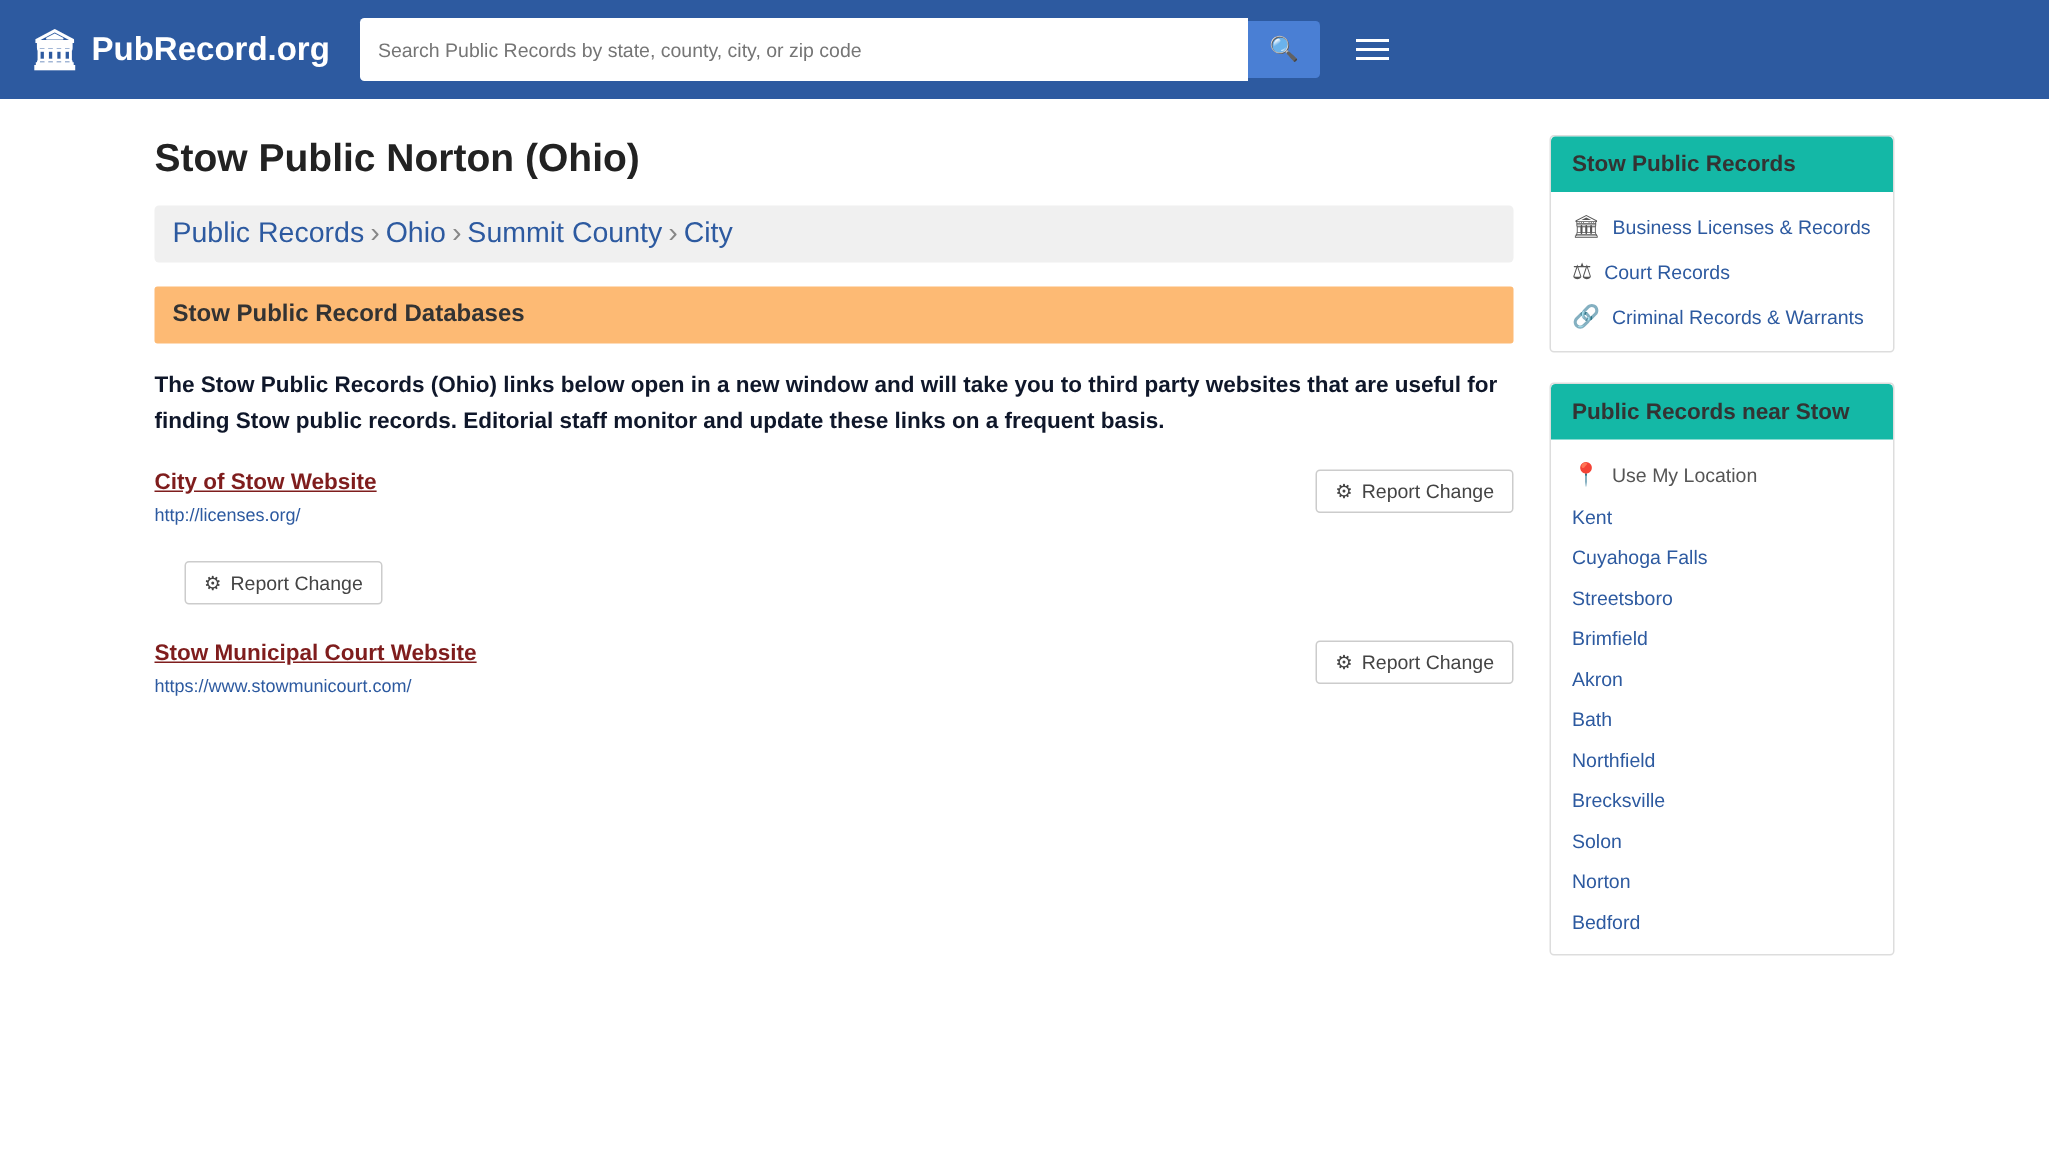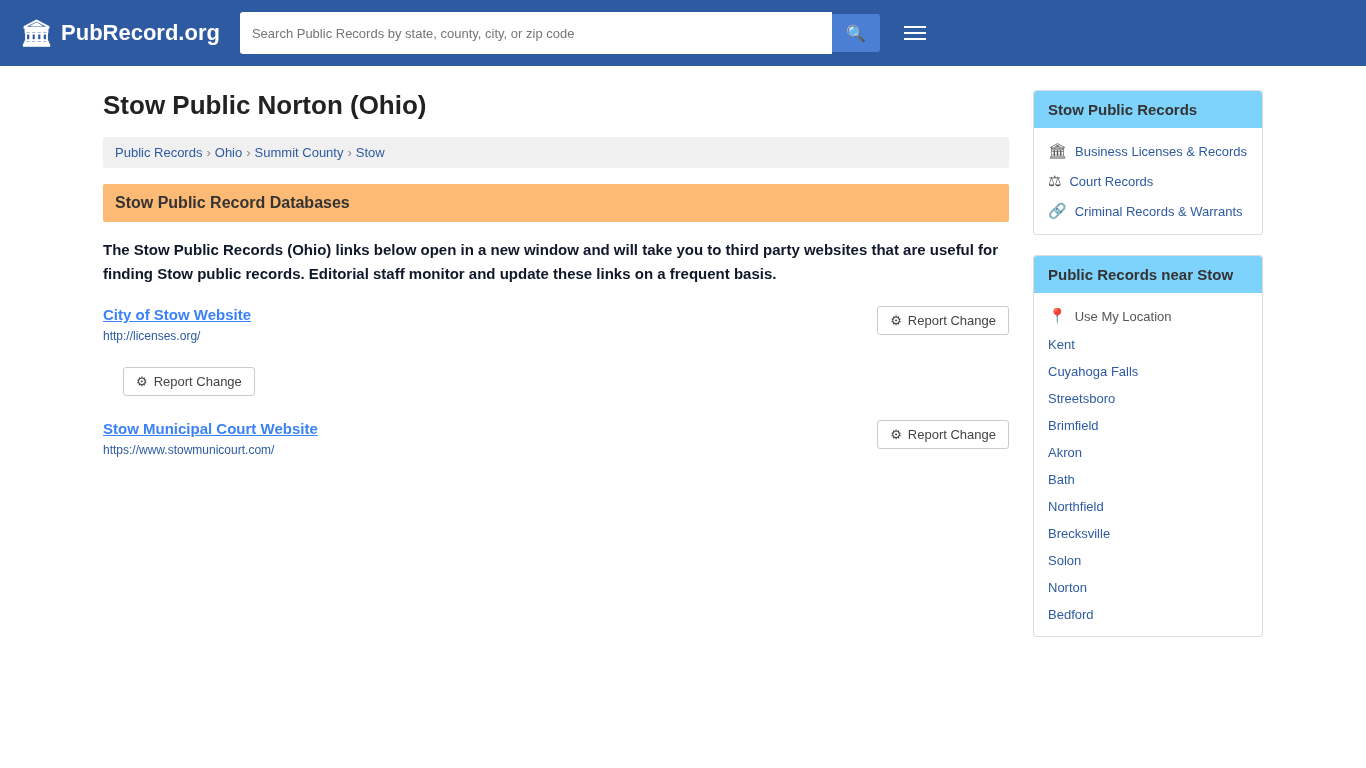--- a/index.html
+++ b/index.html
@@ -94,21 +94,21 @@
       font-weight: bold;
       color: #222;
       margin-bottom: 16px;
     }
 
     
     .breadcrumb {
       background: #f0f0f0;
       padding: 8px 12px;
       border-radius: 3px;
-      font-size: 13px;
+      font-size: 19px;
       color: #555;
       margin-bottom: 16px;
       display: flex;
       align-items: center;
       gap: 4px;
       flex-wrap: wrap;
     }
     .breadcrumb a {
       color: #2d5aa0;
       text-decoration: none;
@@ -148,21 +148,21 @@
     .record-entry {
       margin-bottom: 24px;
       display: flex;
       justify-content: space-between;
       align-items: flex-start;
     }
     .record-info {}
     .record-title {
       font-size: 15px;
       font-weight: bold;
-      color: #3b82f6;
+      color: #7f1d1d;
       text-decoration: underline;
       cursor: pointer;
       display: block;
       margin-bottom: 4px;
     }
     .record-url {
       font-size: 12px;
       color: #2d5aa0;
       text-decoration: none;
     }
@@ -183,21 +183,21 @@
     }
 
     
     .sidebar-section {
       background: #fff;
       border: 1px solid #ddd;
       border-radius: 3px;
       margin-bottom: 20px;
     }
     .sidebar-title {
-      background: #7dd3fc;
+      background: #14b8a6;
       padding: 10px 14px;
       font-size: 15px;
       font-weight: bold;
       color: #333;
       border-radius: 3px 3px 0 0;
     }
     .sidebar-list {
       list-style: none;
       padding: 8px 0;
     }
@@ -247,21 +247,21 @@
 
     <h1 class="page-title">Stow Public Norton (Ohio)</h1>
 
     <nav class="breadcrumb">
       <a href="#">Public Records</a>
       <span class="sep">›</span>
       <a href="#">Ohio</a>
       <span class="sep">›</span>
       <a href="#">Summit County</a>
       <span class="sep">›</span>
-      <a href="#">Stow</a>
+      <a href="#">City</a>
     </nav>
 
 
     <div class="section-header">Stow Public Record Databases</div>
 
     <p class="db-description">The Stow Public Records (Ohio) links below open in a new window and will take you to third party websites that are useful for finding Stow public records. Editorial staff monitor and update these links on a frequent basis.</p>
 
     <div>
 
       <div class="record-entry">

